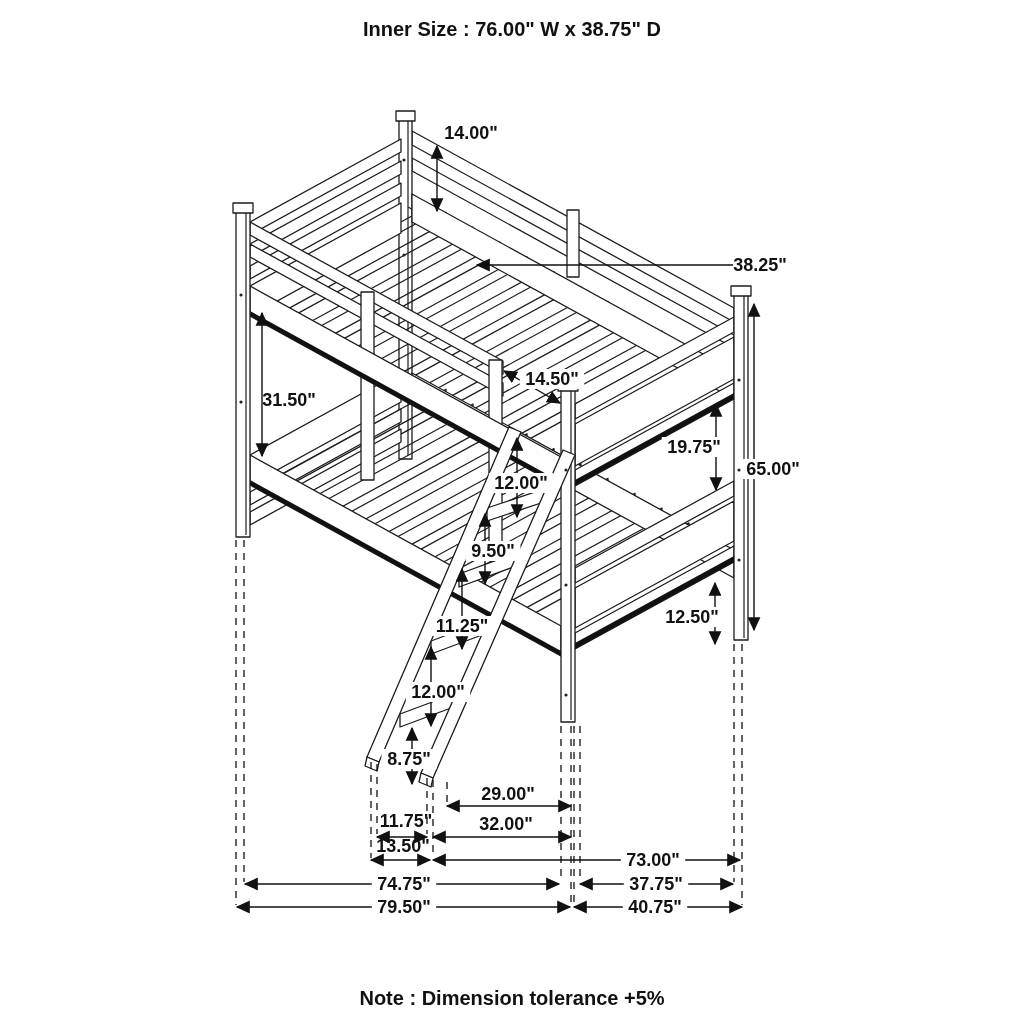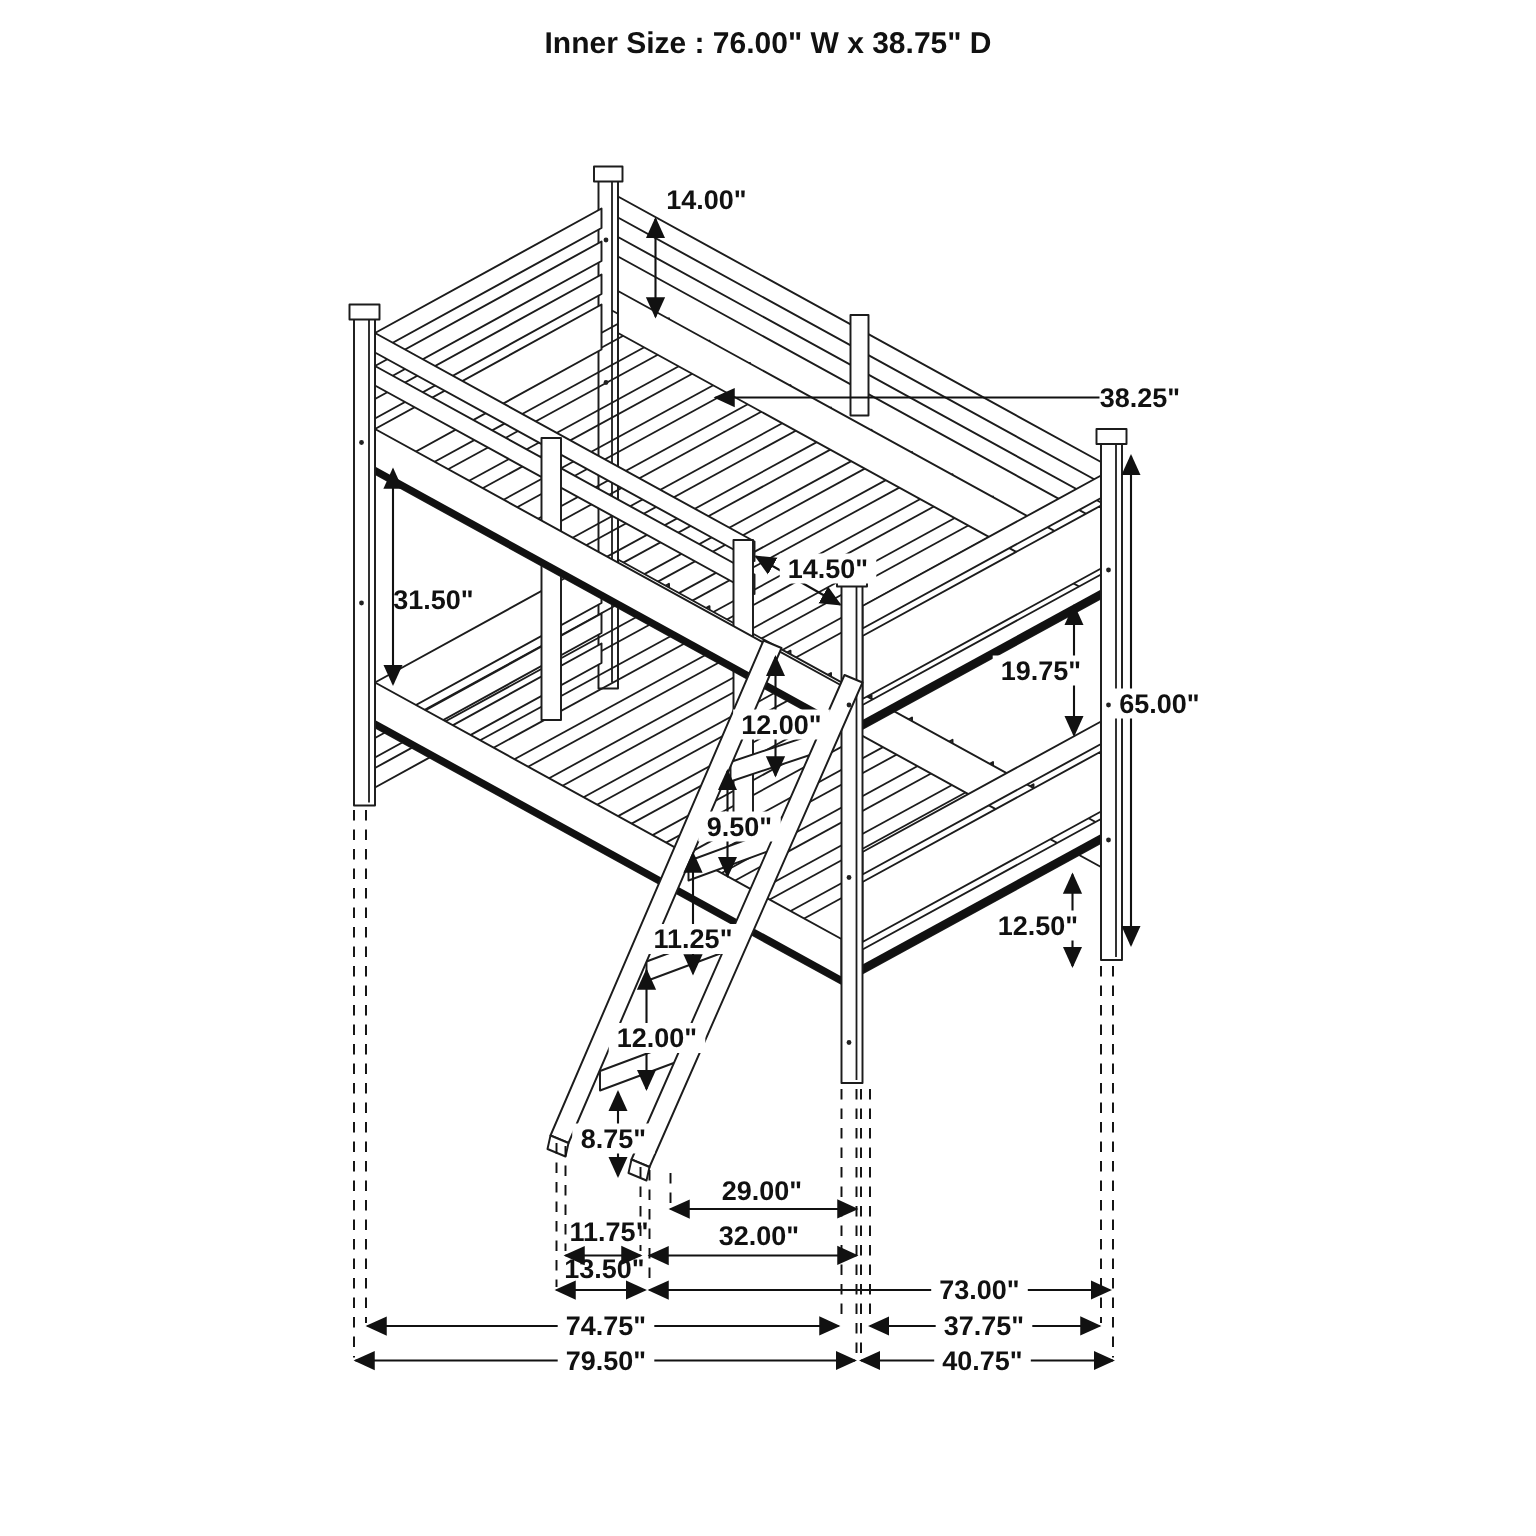--- a/index.html
+++ b/index.html
@@ -262,13 +262,14 @@
         <text x="656" y="884" class="dimlabel" text-anchor="middle" dominant-baseline="central">37.75"</text>
         <line x1="237" y1="907" x2="570" y2="907" class="dim" marker-start="url(#ah)" marker-end="url(#ah)"></line>
         <rect x="371.8" y="897" width="64.4" height="20" fill="#ffffff"></rect>
         <text x="404" y="907" class="dimlabel" text-anchor="middle" dominant-baseline="central">79.50"</text>
         <line x1="574" y1="907" x2="742" y2="907" class="dim" marker-start="url(#ah)" marker-end="url(#ah)"></line>
         <rect x="622.8" y="897" width="64.4" height="20" fill="#ffffff"></rect>
         <text x="655" y="907" class="dimlabel" text-anchor="middle" dominant-baseline="central">40.75"</text>
       </g>
   </svg>
 
+  <div id="note" class="caption">Note : Dimension tolerance +5%</div>
 </div>
 
 </body></html>

